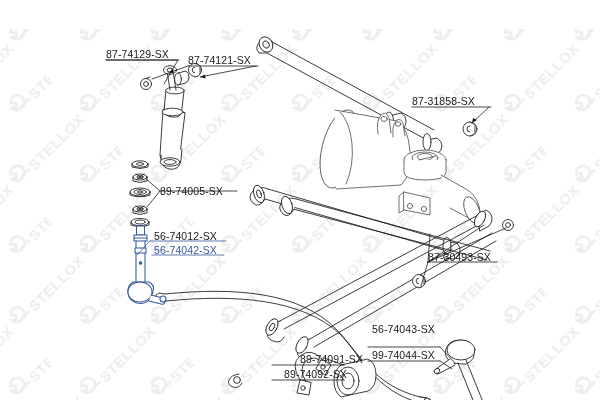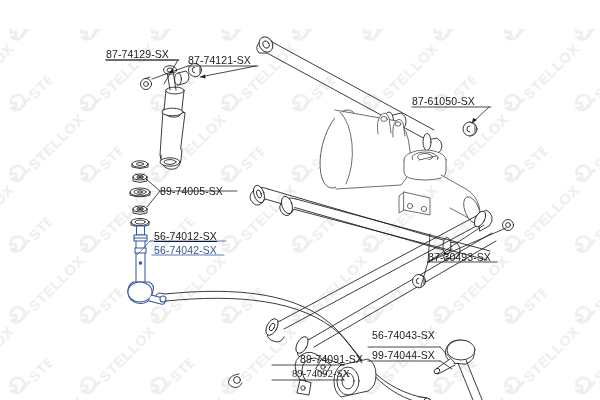--- a/index.html
+++ b/index.html
@@ -332,24 +332,24 @@
         <path d="M 272,351 L 344,351"></path>
         <path d="M 344,336 L 324,329"></path>
         <path d="M 344,351 L 340,346"></path>
       </g>
     </g>
   </svg>
 
   <div id="label-layer">
     <div class="label" style="left:106px; top:19px;">87-74129-SX</div>
     <div class="label" style="left:188px; top:25px;">87-74121-SX</div>
-    <div class="label" style="left:412px; top:66px;">87-61050-SX</div>
+    <div class="label" style="left:412px; top:66px;">87-31858-SX</div>
     <div class="label" style="left:160px; top:156px;">89-74005-SX</div>
-    <div class="label" style="left:154px; top:201px;text-decoration:underline;">56-74012-SX</div>
+    <div class="label" style="left:154px; top:201px;">56-74012-SX</div>
     <div class="label blue" style="left:154px; top:215px;">56-74042-SX</div>
     <div class="label" style="left:428px; top:222px;">87-30493-SX</div>
-    <div class="label" style="left:372px; top:300px;text-align:right;">56-74043-SX</div>
+    <div class="label" style="left:372px; top:294px;text-align:right;">56-74043-SX</div>
     <div class="label" style="left:372px; top:320px;">99-74044-SX</div>
     <div class="label" style="left:276px; top:324px;padding-left:24px;">89-74091-SX</div>
-    <div class="label" style="left:292px; top:339px;font-family:Liberation Serif, serif;">89-74092-SX</div>
+    <div class="label" style="left:284px; top:339px;">89-74092-SX</div>
   </div>
 
 </div>
 
 </body></html>

